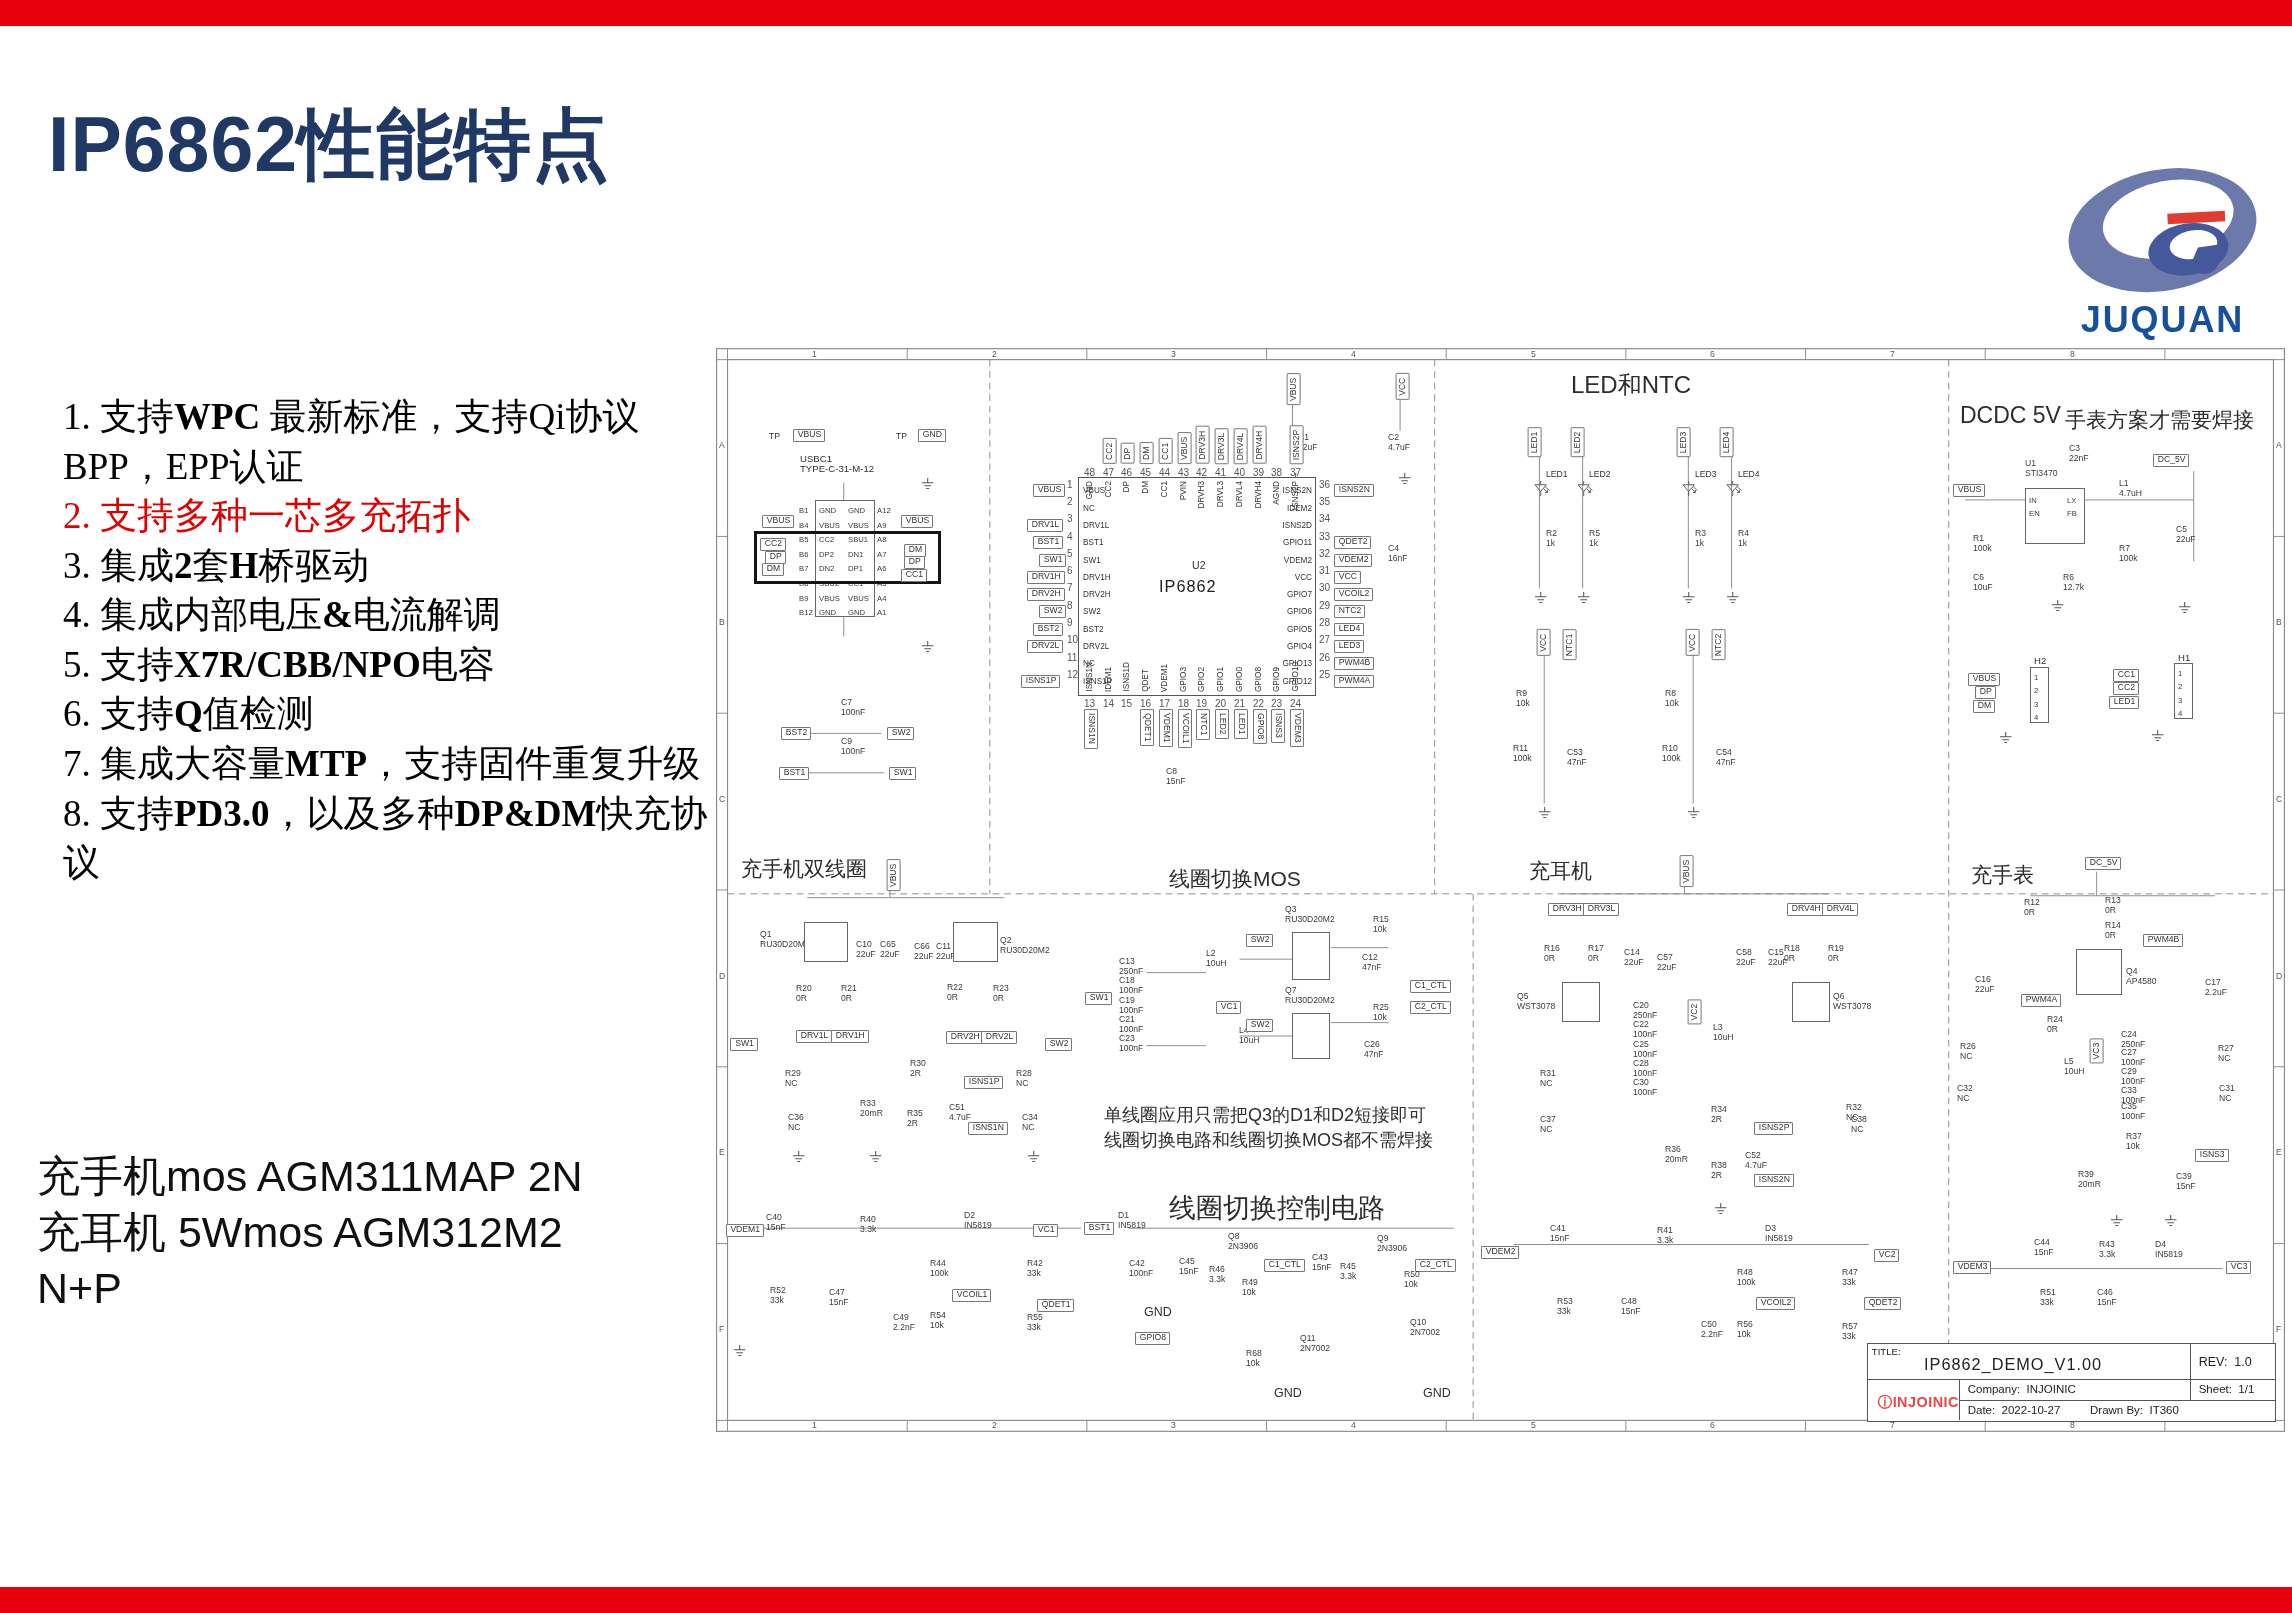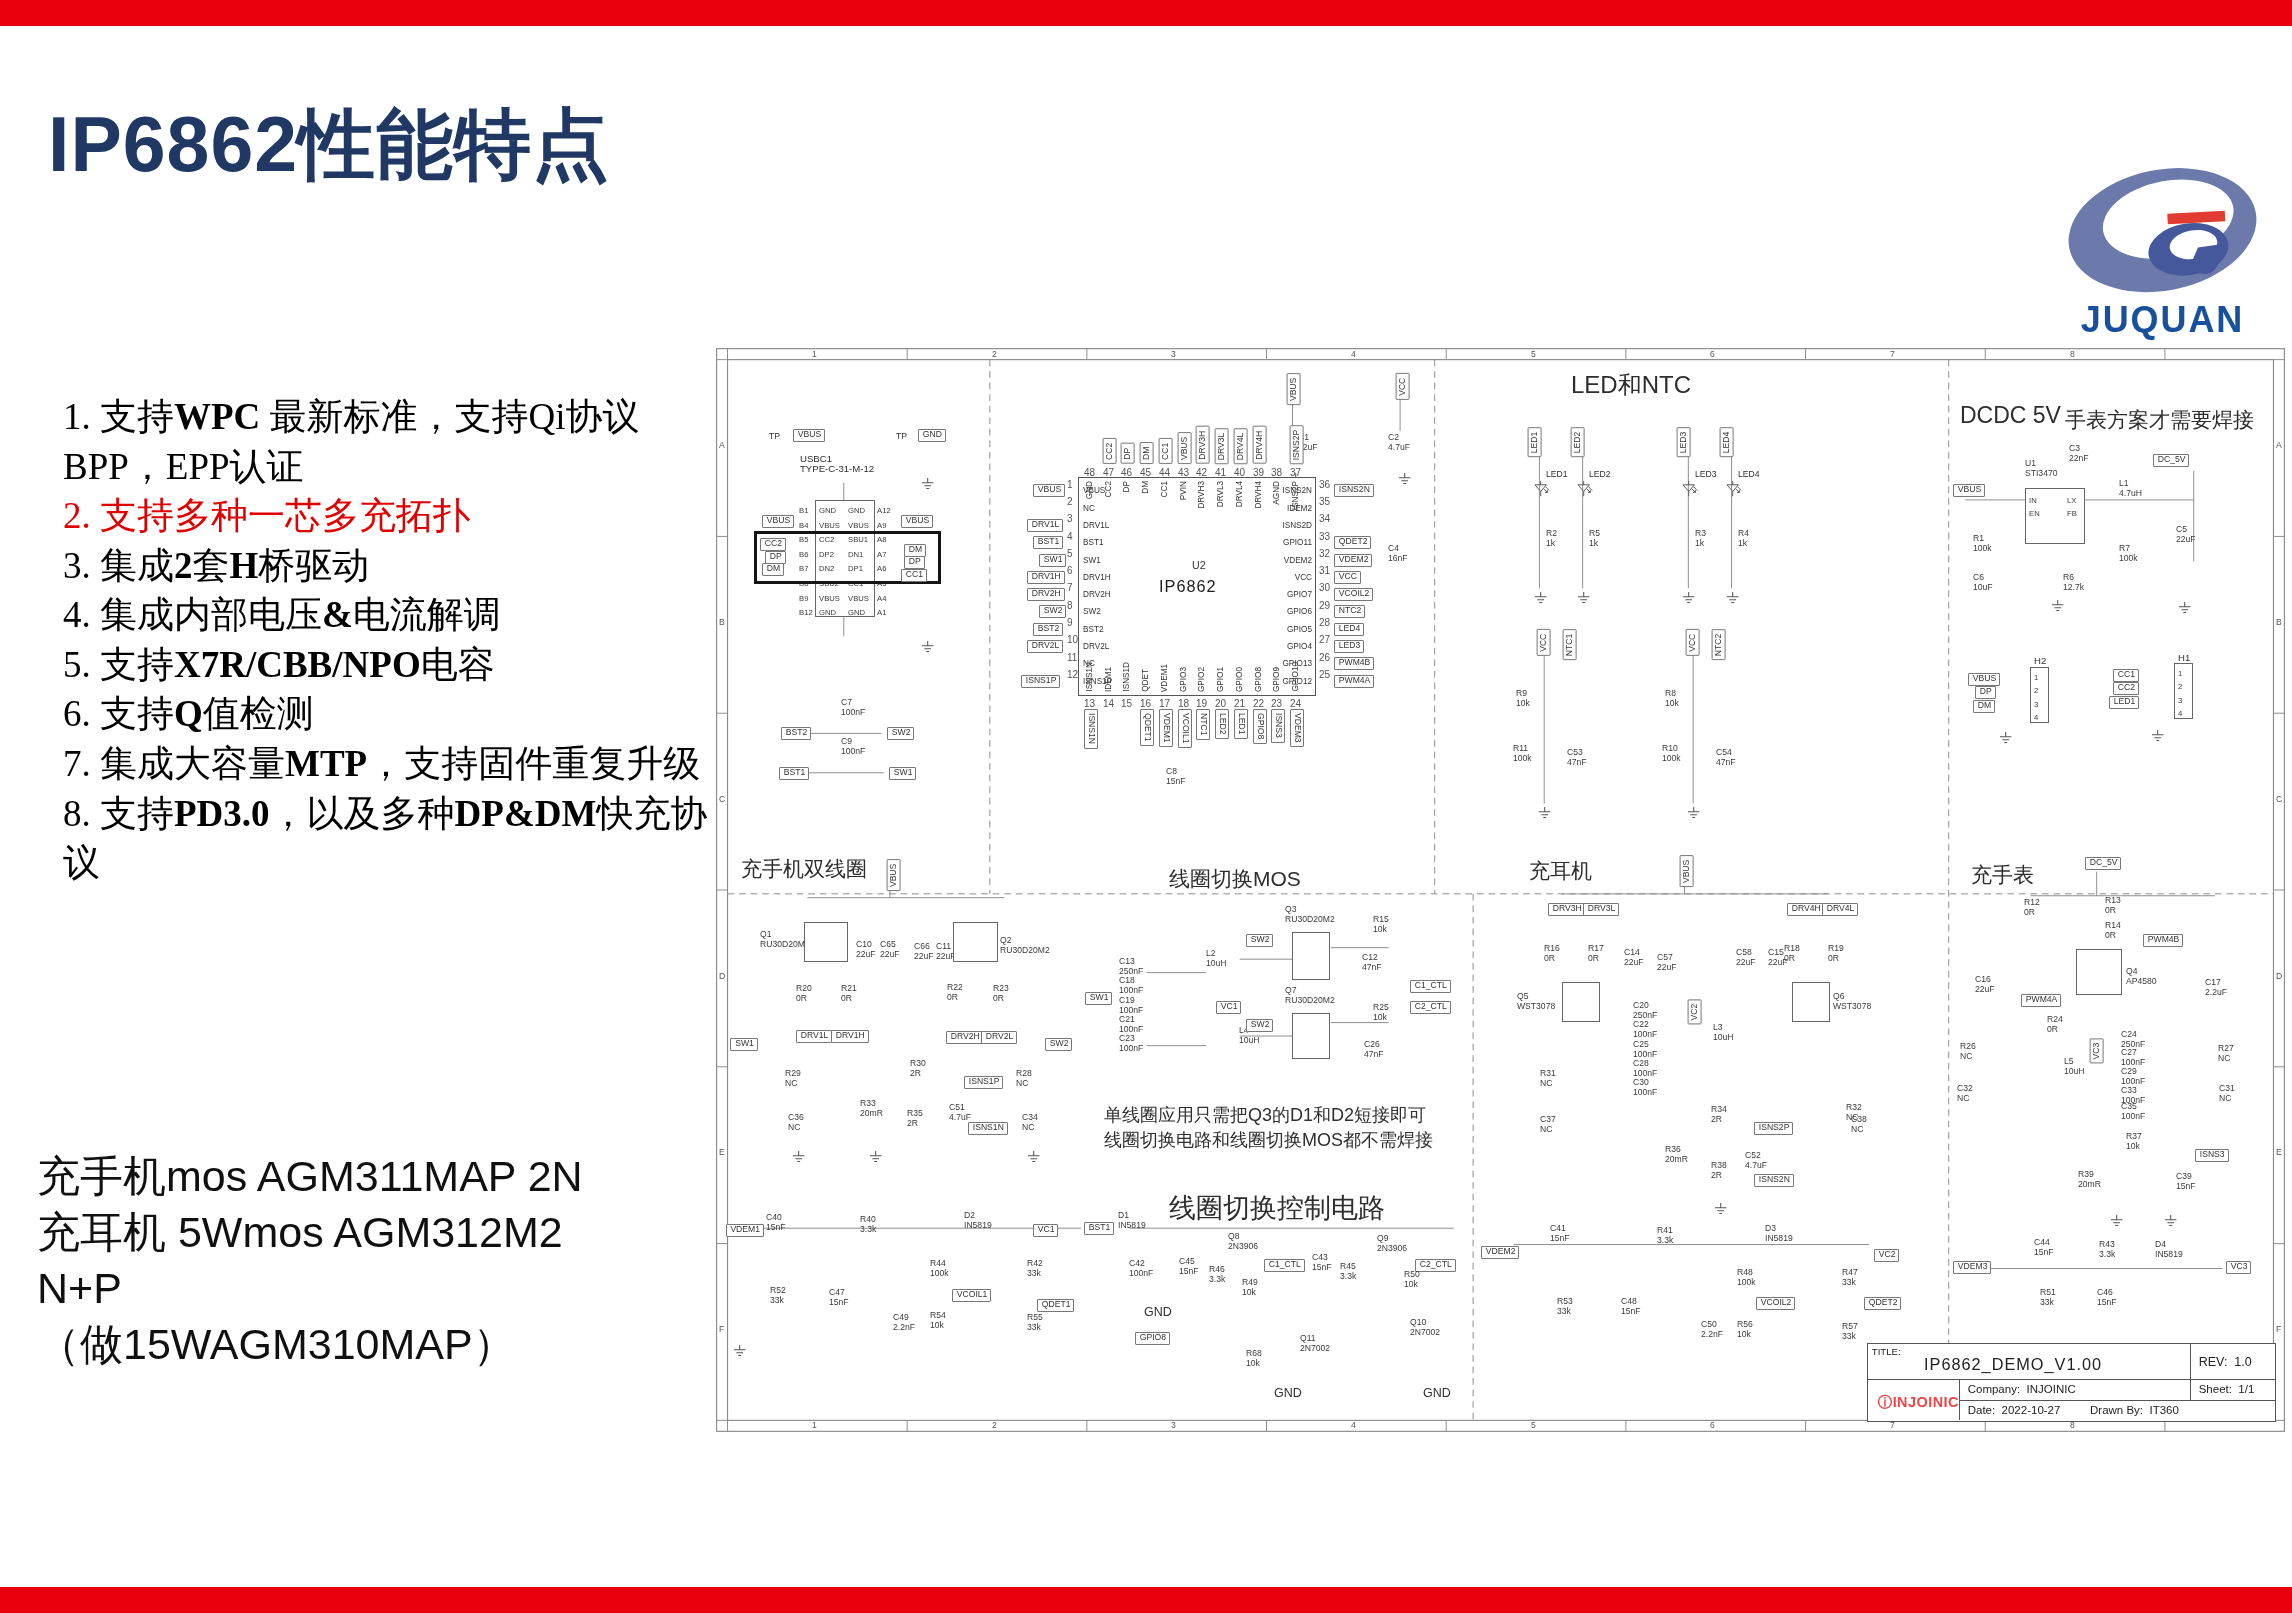--- a/index.html
+++ b/index.html
@@ -66,21 +66,20 @@
       <div class="feature"><span>5. 支持</span><span class="fb">X7R/CBB/NPO</span><span>电容</span></div>
       <div class="feature"><span>6. 支持</span><span class="fb">Q</span><span>值检测</span></div>
       <div class="feature"><span>7. 集成大容量</span><span class="fb">MTP</span><span>，支持固件重复升级</span></div>
       <div class="feature"><span>8. 支持</span><span class="fb">PD3.0</span><span>，以及多种</span><span class="fb">DP&amp;DM</span><span>快充协议</span></div>
     </div>
 
   <div id="notes-block">
       <div>充手机mos AGM311MAP 2N</div>
       <div>充耳机 5Wmos AGM312M2</div>
       <div>N+P</div>
-      <div>（做15WAGM310MAP）</div>
     </div>
 
   <div id="logo">
     <svg width="217" height="140" viewBox="0 0 226 146">
       <ellipse cx="113" cy="70" rx="99" ry="63" fill="#6b79ab" transform="rotate(-11 113 70)"></ellipse>
       <ellipse cx="121" cy="60" rx="69" ry="40" fill="#ffffff" transform="rotate(-11 113 70)"></ellipse>
       <ellipse cx="140" cy="90" rx="42" ry="27" fill="#46589c" transform="rotate(-9 140 90)"></ellipse>
       <ellipse cx="146" cy="86" rx="25" ry="15" fill="#ffffff" transform="rotate(-9 140 90)"></ellipse>
       <path d="M150 88 l22 -3 v18 a16 16 0 0 1 -30 4 z" fill="#46589c"></path>
       <rect x="118" y="53" width="60" height="11" fill="#e03c31" transform="rotate(-3 118 53)"></rect>

